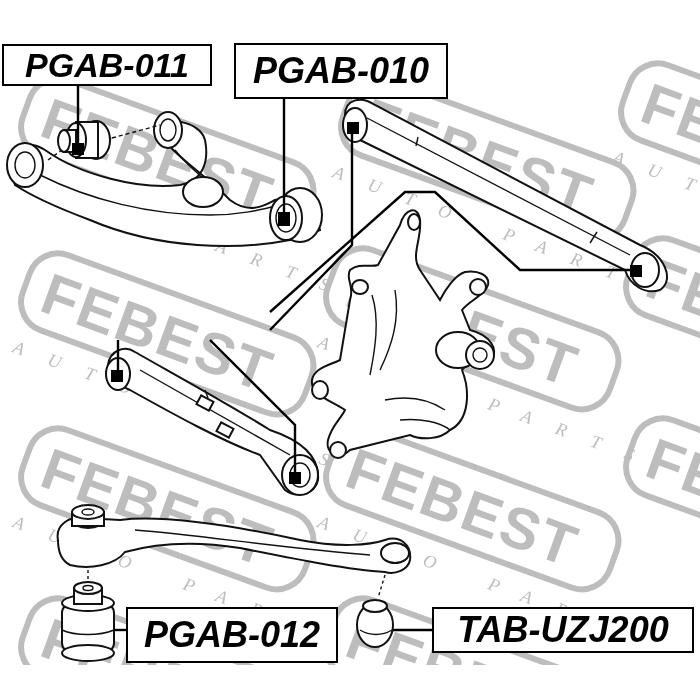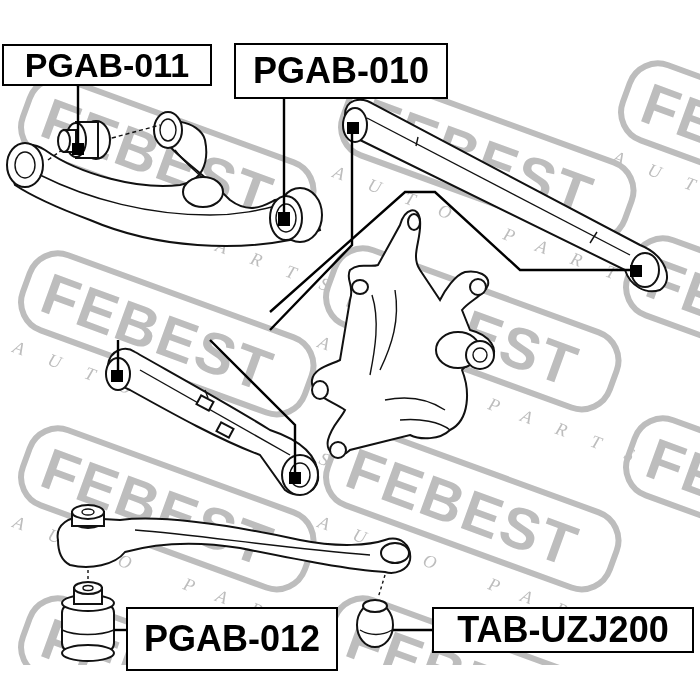--- a/index.html
+++ b/index.html
@@ -5,21 +5,21 @@
   html,body{margin:0;padding:0;background:#ffffff;}
   #canvas{position:relative;width:700px;height:700px;overflow:hidden;background:#fff;font-family:"Liberation Sans",sans-serif;}
   svg{position:absolute;left:0;top:0;}
   .wm-logo{fill:none;stroke:#bdbdbd;stroke-width:6;}
   .wm-text{fill:#bdbdbd;font-family:"Liberation Sans",sans-serif;font-weight:bold;font-size:58px;letter-spacing:2px;}
   .wm-sub{fill:#bdbdbd;font-family:"Liberation Serif",serif;font-style:italic;font-size:18px;letter-spacing:26px;}
   .part{fill:#fff;stroke:#111;stroke-width:2;}
   .part-thin{fill:none;stroke:#111;stroke-width:1.4;}
   .lead{fill:none;stroke:#000;stroke-width:2.4;}
   .marker{fill:#000;}
-  .label{position:absolute;border:2px solid #000;background:#fff;font-family:"Liberation Sans",sans-serif;font-weight:bold;color:#000;line-height:1;display:flex;align-items:center;justify-content:center;box-sizing:border-box;}
+  .label{position:absolute;border:2px solid #000;background:#fff;font-family:"Liberation Sans",sans-serif;font-weight:bold;color:#000;line-height:1;display:flex;align-items:center;justify-content:center;box-sizing:border-box;font-style:italic;}
 </style>
 </head>
 <body>
 
 <div id="canvas">
 
   <svg width="700" height="700">
     <g transform="translate(40,70) rotate(20)">
       <rect class="wm-logo" x="0" y="0" width="300" height="80" rx="30"></rect>
       <text class="wm-text" x="20" y="62">FEBEST</text>
@@ -180,19 +180,19 @@
       <rect class="marker" x="289" y="472" width="12" height="12"></rect>
     </g>
   </svg>
 
   <div class="label" style="left:2px;top:44px;width:210px;height:42px;font-size:34px;">
     <span>PGAB-011</span>
   </div>
   <div class="label" style="left:234px;top:43px;width:214px;height:56px;font-size:36px;">
     <span>PGAB-010</span>
   </div>
-  <div class="label" style="left:126px;top:607px;width:212px;height:64px;font-size:36px;">
+  <div class="label" style="left:126px;top:607px;width:212px;height:56px;font-size:36px;">
     <span>PGAB-012</span>
   </div>
   <div class="label" style="left:432px;top:607px;width:262px;height:46px;font-size:36px;">
     <span>TAB-UZJ200</span>
   </div>
 </div>
 
 </body></html>

